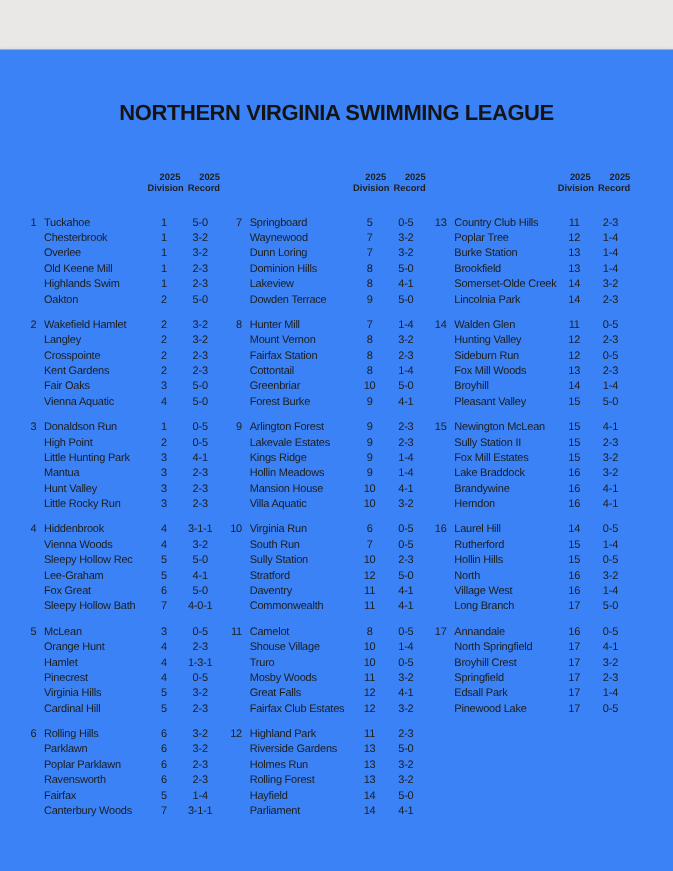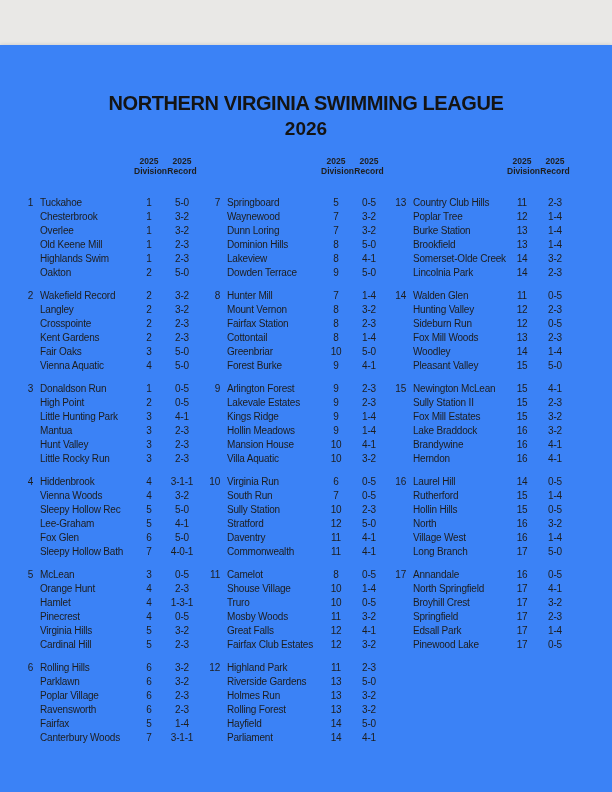--- a/index.html
+++ b/index.html
@@ -21,38 +21,37 @@
   .col{position:absolute;top:111px;width:190px;}
   .col-1{left:12px;}
   .col-2{left:199px;}
   .col-3{left:385px;}
   .hdr-row,.team-row{
     display:grid;
     grid-template-columns:26px 96px 30px 36px;
   }
   .hdr-cell{
     font-size:8.5px;font-weight:bold;line-height:10px;
-    text-align:center;color:#1f1f1f;
+    text-align:right;color:#1f1f1f;
   }
   .hdr-cell span{display:block;}
   .groups{margin-top:20px;}
   .group{margin-bottom:9px;}
   .team-row{font-size:10px;letter-spacing:-0.2px;line-height:14px;height:14px;}
   .cell-num{text-align:right;padding-right:5px;}
   .cell-name{padding-left:2px;white-space:nowrap;}
   .cell-div,.cell-rec{text-align:center;}
 </style>
 </head>
 <body>
 
 <div class="page" style="background: #3b82f6; color: rgb(29, 29, 29); margin-top: 45px;">
 
   <div class="title-block">
     <div class="title-line1">NORTHERN VIRGINIA SWIMMING LEAGUE</div>
-    <div class="title-line2">2026</div>
   </div>
 
   <div class="col col-1">
     <div class="hdr-row">
       <div></div>
         <div></div>
       <div class="hdr-cell">
         <span>2025</span>
         <span>Division</span>
       </div>
@@ -96,21 +95,21 @@
           <div class="team-row">
             <div class="cell-num"></div>
             <div class="cell-name">Oakton</div>
             <div class="cell-div">2</div>
             <div class="cell-rec">5-0</div>
           </div>
         </div>
         <div class="group">
           <div class="team-row">
             <div class="cell-num">2</div>
-            <div class="cell-name">Wakefield Record</div>
+            <div class="cell-name">Wakefield Hamlet</div>
             <div class="cell-div">2</div>
             <div class="cell-rec">3-2</div>
           </div>
           <div class="team-row">
             <div class="cell-num"></div>
             <div class="cell-name">Langley</div>
             <div class="cell-div">2</div>
             <div class="cell-rec">3-2</div>
           </div>
           <div class="team-row">
@@ -196,21 +195,21 @@
             <div class="cell-rec">5-0</div>
           </div>
           <div class="team-row">
             <div class="cell-num"></div>
             <div class="cell-name">Lee-Graham</div>
             <div class="cell-div">5</div>
             <div class="cell-rec">4-1</div>
           </div>
           <div class="team-row">
             <div class="cell-num"></div>
-            <div class="cell-name">Fox Glen</div>
+            <div class="cell-name">Fox Great</div>
             <div class="cell-div">6</div>
             <div class="cell-rec">5-0</div>
           </div>
           <div class="team-row">
             <div class="cell-num"></div>
             <div class="cell-name">Sleepy Hollow Bath</div>
             <div class="cell-div">7</div>
             <div class="cell-rec">4-0-1</div>
           </div>
         </div>
@@ -260,21 +259,21 @@
             <div class="cell-rec">3-2</div>
           </div>
           <div class="team-row">
             <div class="cell-num"></div>
             <div class="cell-name">Parklawn</div>
             <div class="cell-div">6</div>
             <div class="cell-rec">3-2</div>
           </div>
           <div class="team-row">
             <div class="cell-num"></div>
-            <div class="cell-name">Poplar Village</div>
+            <div class="cell-name">Poplar Parklawn</div>
             <div class="cell-div">6</div>
             <div class="cell-rec">2-3</div>
           </div>
           <div class="team-row">
             <div class="cell-num"></div>
             <div class="cell-name">Ravensworth</div>
             <div class="cell-div">6</div>
             <div class="cell-rec">2-3</div>
           </div>
           <div class="team-row">
@@ -610,21 +609,21 @@
             <div class="cell-rec">0-5</div>
           </div>
           <div class="team-row">
             <div class="cell-num"></div>
             <div class="cell-name">Fox Mill Woods</div>
             <div class="cell-div">13</div>
             <div class="cell-rec">2-3</div>
           </div>
           <div class="team-row">
             <div class="cell-num"></div>
-            <div class="cell-name">Woodley</div>
+            <div class="cell-name">Broyhill</div>
             <div class="cell-div">14</div>
             <div class="cell-rec">1-4</div>
           </div>
           <div class="team-row">
             <div class="cell-num"></div>
             <div class="cell-name">Pleasant Valley</div>
             <div class="cell-div">15</div>
             <div class="cell-rec">5-0</div>
           </div>
         </div>

